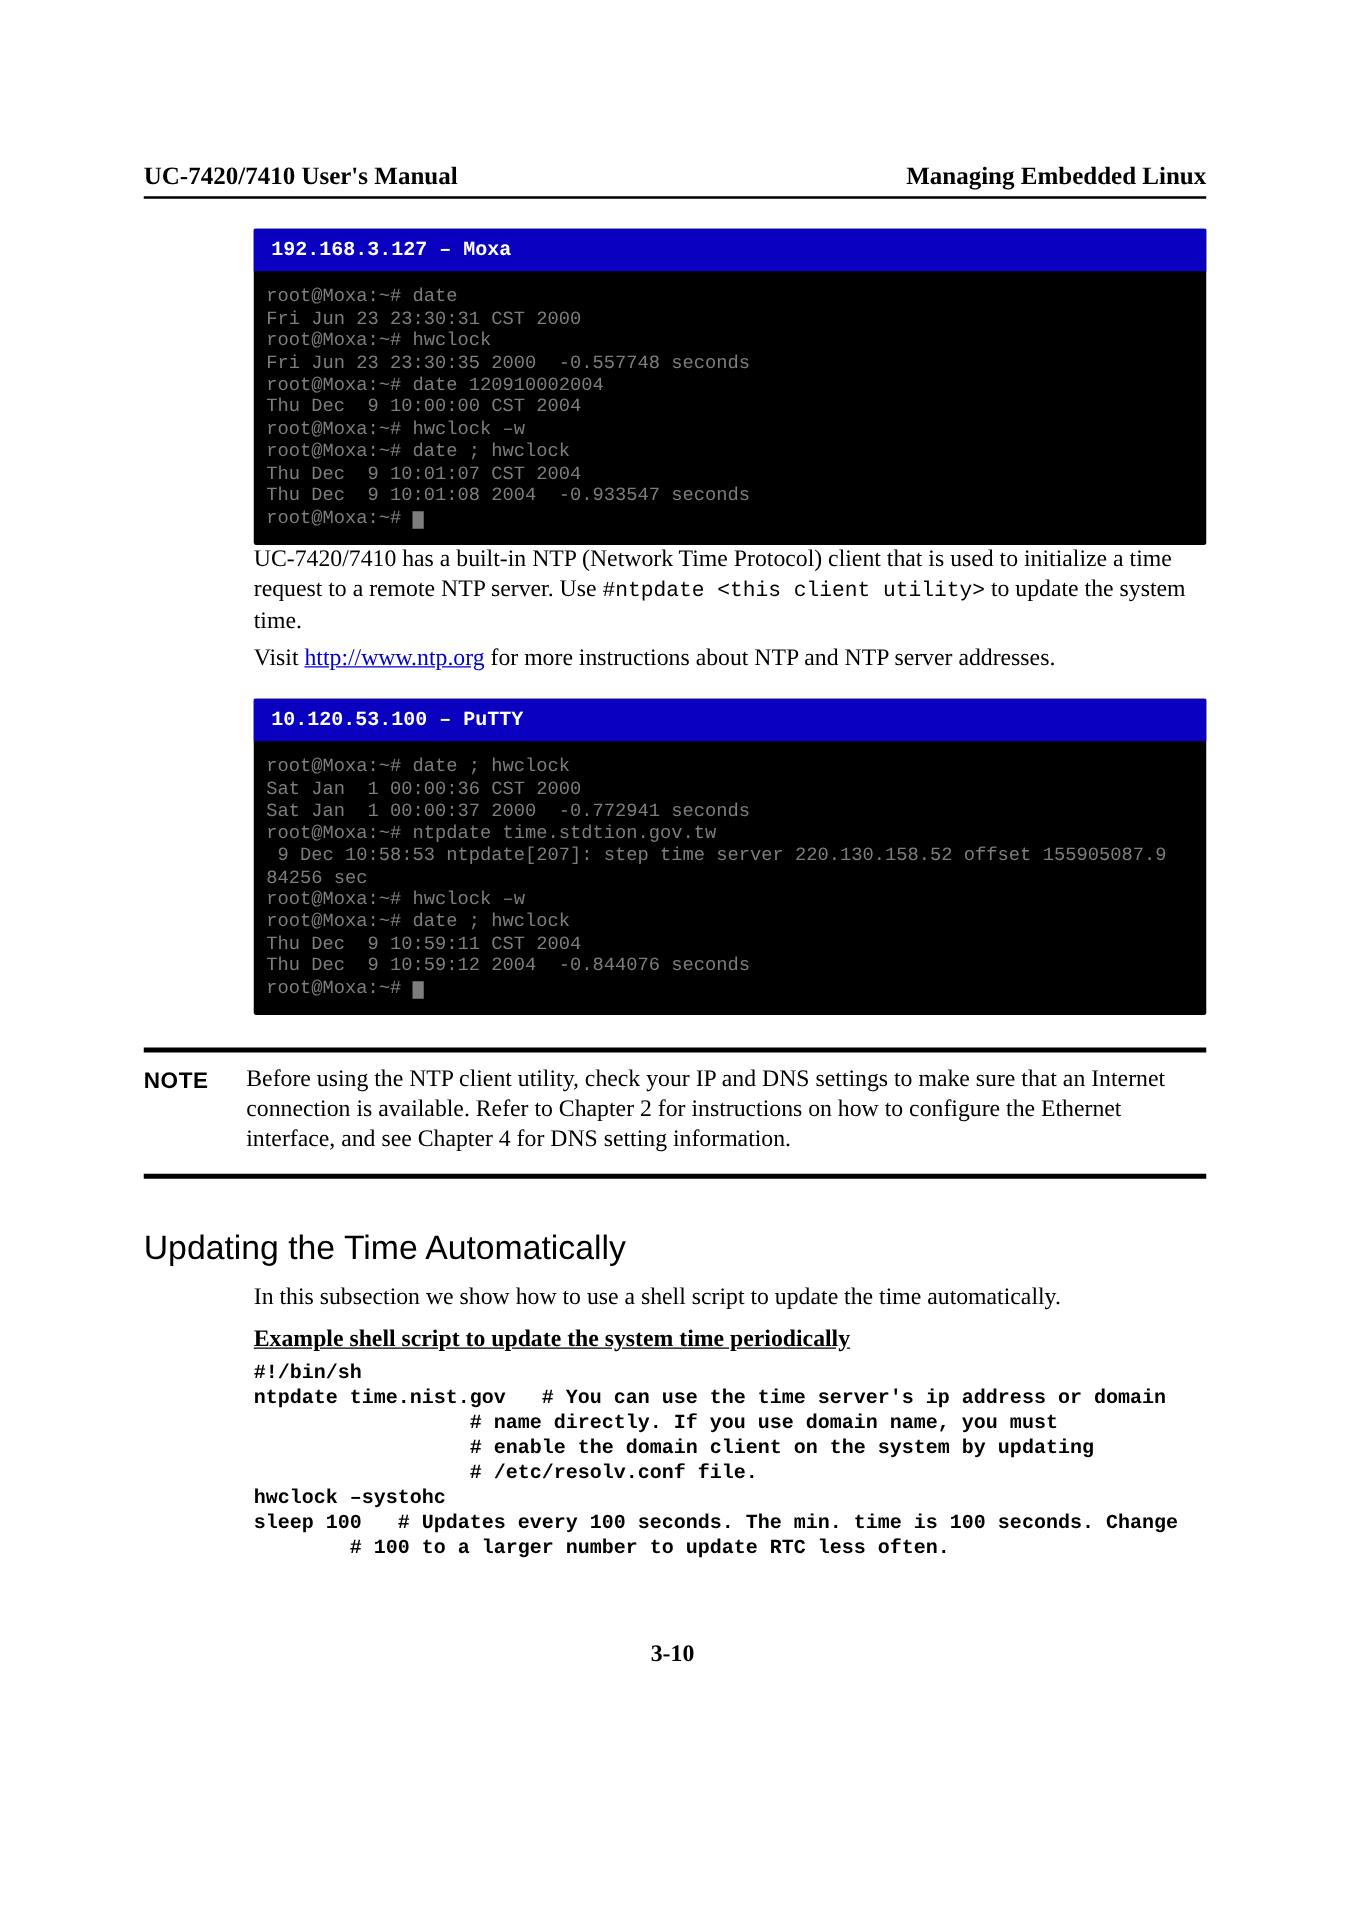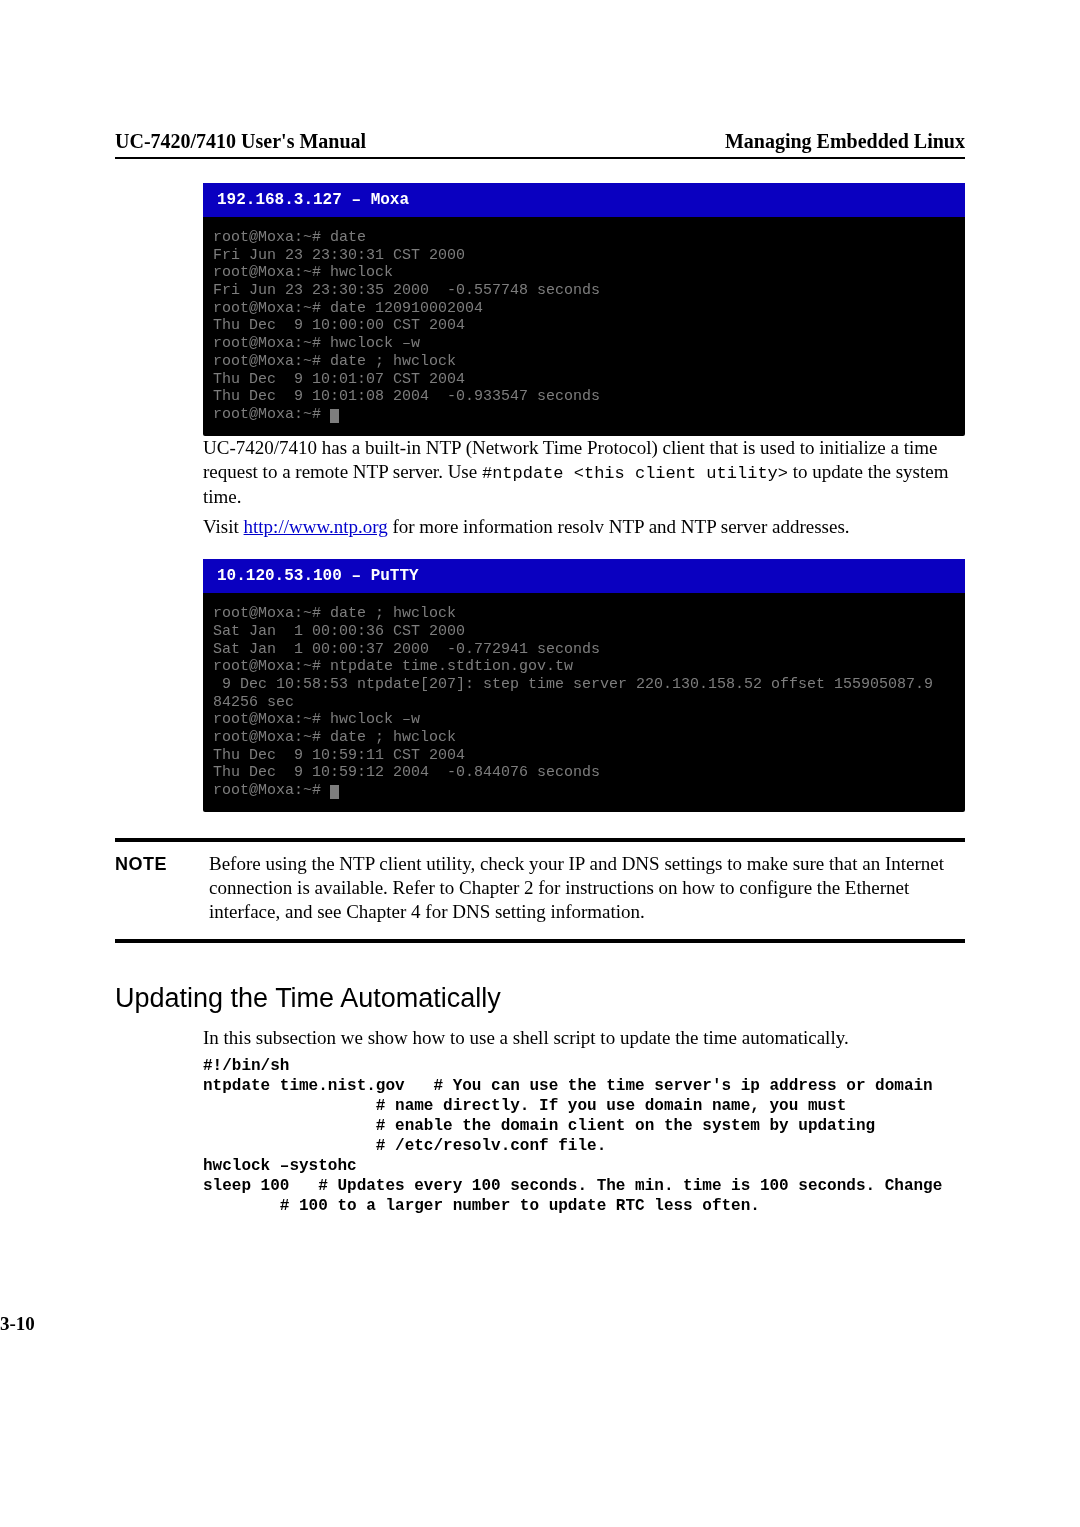--- a/index.html
+++ b/index.html
@@ -86,21 +86,21 @@
   }
   a.link { color: #0000cc; text-decoration: underline; }
   .rule-thick {
     border: none;
     border-top: 4px solid #000;
     margin: 26px 0 10px 0;
   }
   .note-row {
     display: flex;
     align-items: flex-start;
-    gap: 42px;
+    gap: 30px;
   }
   .note-label {
     font-family: Arial, Helvetica, sans-serif;
     font-weight: 900;
     font-size: 18px;
     letter-spacing: 0.5px;
     flex: 0 0 auto;
     padding-top: 2px;
   }
   .note-text {
@@ -118,21 +118,21 @@
     font-size: 16px;
     font-weight: bold;
     white-space: pre;
     line-height: 1.25;
   }
   .page-num {
     position: absolute;
     bottom: 120px;
     left: 0;
     right: 4px;
-    text-align: left;
+    text-align: center;
     font-weight: bold;
     font-size: 19px;
   }
 </style>
 </head>
 <body>
 
 <div class="page">
 
   <div class="header-row">
@@ -155,21 +155,21 @@
 Thu Dec  9 10:01:08 2004  -0.933547 seconds
 root@Moxa:~# </span><span class="cursor"></span></div>
   </div>
 
 
   <div class="body-block">
     <p>
       <span>UC-7420/7410 has a built-in NTP (Network Time Protocol) client that is used to initialize a time request to a remote NTP server. Use </span><span class="mono-inline">#ntpdate &lt;this client utility&gt;</span><span> to update the system time.</span>
     </p>
     <p>
-      <span>Visit </span><a class="link" href="#">http://www.ntp.org</a><span> for more information resolv NTP and NTP server addresses.</span>
+      <span>Visit </span><a class="link" href="#">http://www.ntp.org</a><span> for more instructions about NTP and NTP server addresses.</span>
     </p>
   </div>
 
   <div style="height:14px"></div>
 
   <div class="terminal">
     <div class="terminal-title">  10.120.53.100 – PuTTY</div>
     <div class="terminal-body"><span>root@Moxa:~# date ; hwclock
 Sat Jan  1 00:00:36 CST 2000
 Sat Jan  1 00:00:37 2000  -0.772941 seconds
@@ -187,20 +187,21 @@
   <div class="note-row">
     <div class="note-label">NOTE</div>
     <div class="note-text">Before using the NTP client utility, check your IP and DNS settings to make sure that an Internet connection is available. Refer to Chapter 2 for instructions on how to configure the Ethernet interface, and see Chapter 4 for DNS setting information.</div>
   </div>
   <hr class="rule-thick" style="margin-top:14px;">
 
   <h2 class="section">Updating the Time Automatically</h2>
 
   <div class="body-block">
     <p>In this subsection we show how to use a shell script to update the time automatically.</p>
+    <div class="subhead">Example shell script to update the system time periodically</div>
     <div class="script-block">#!/bin/sh
 ntpdate time.nist.gov   # You can use the time server's ip address or domain
                   # name directly. If you use domain name, you must
                   # enable the domain client on the system by updating
                   # /etc/resolv.conf file.
 hwclock –systohc
 sleep 100   # Updates every 100 seconds. The min. time is 100 seconds. Change
         # 100 to a larger number to update RTC less often.</div>
   </div>
 

